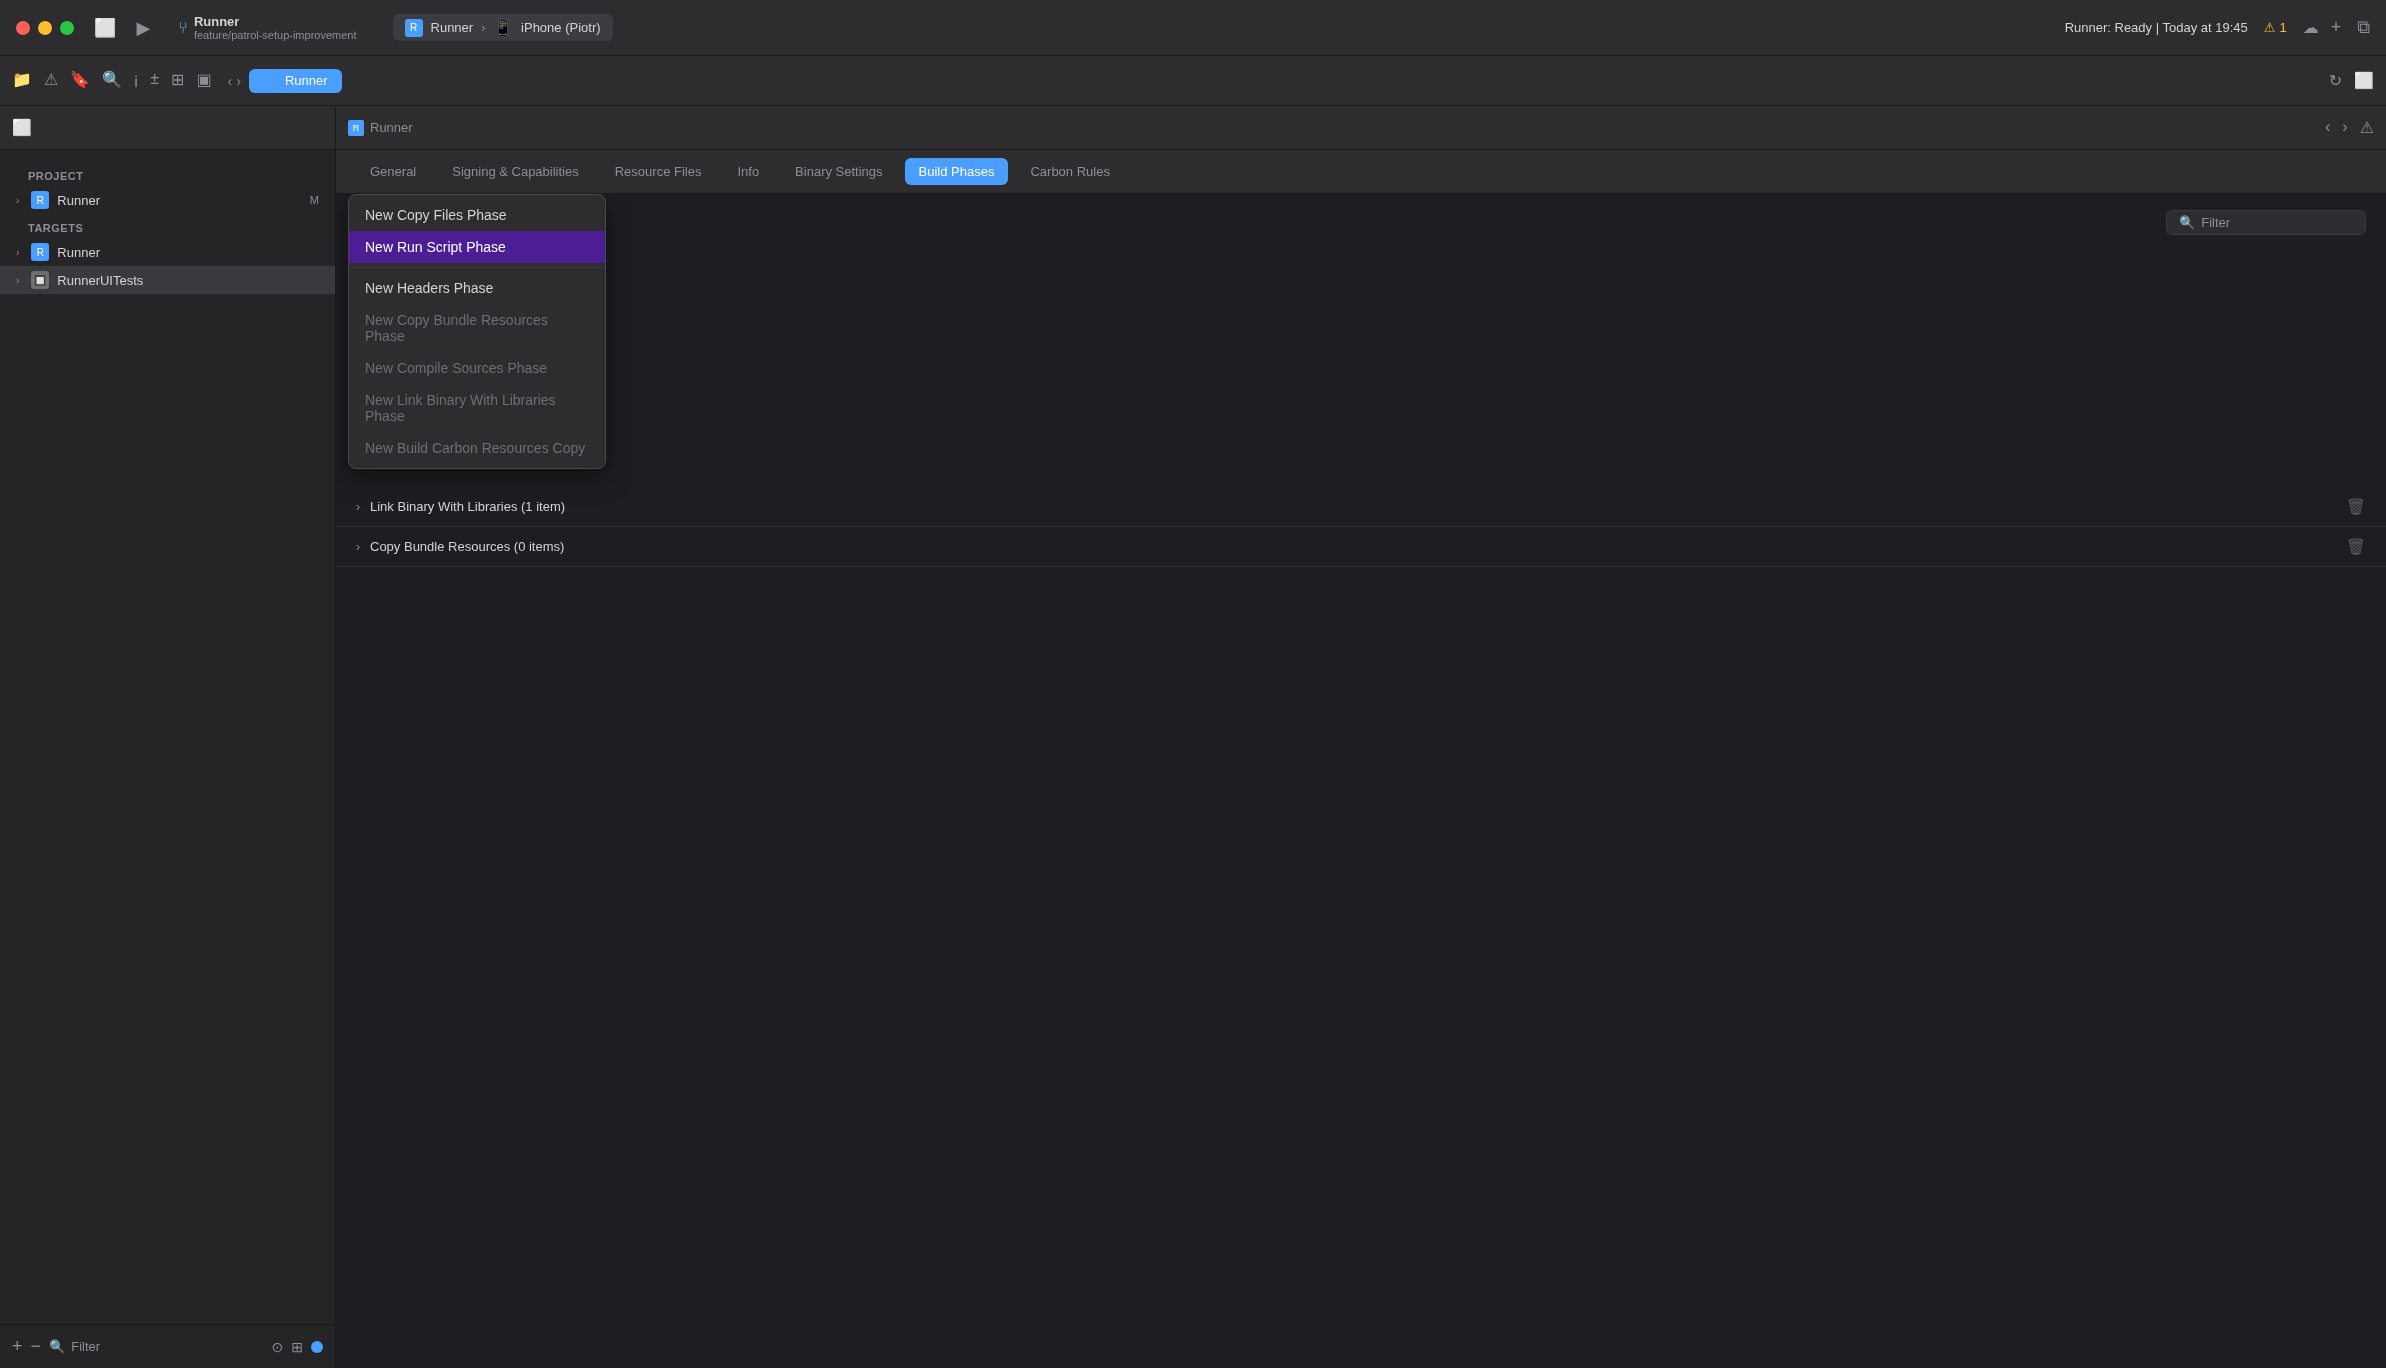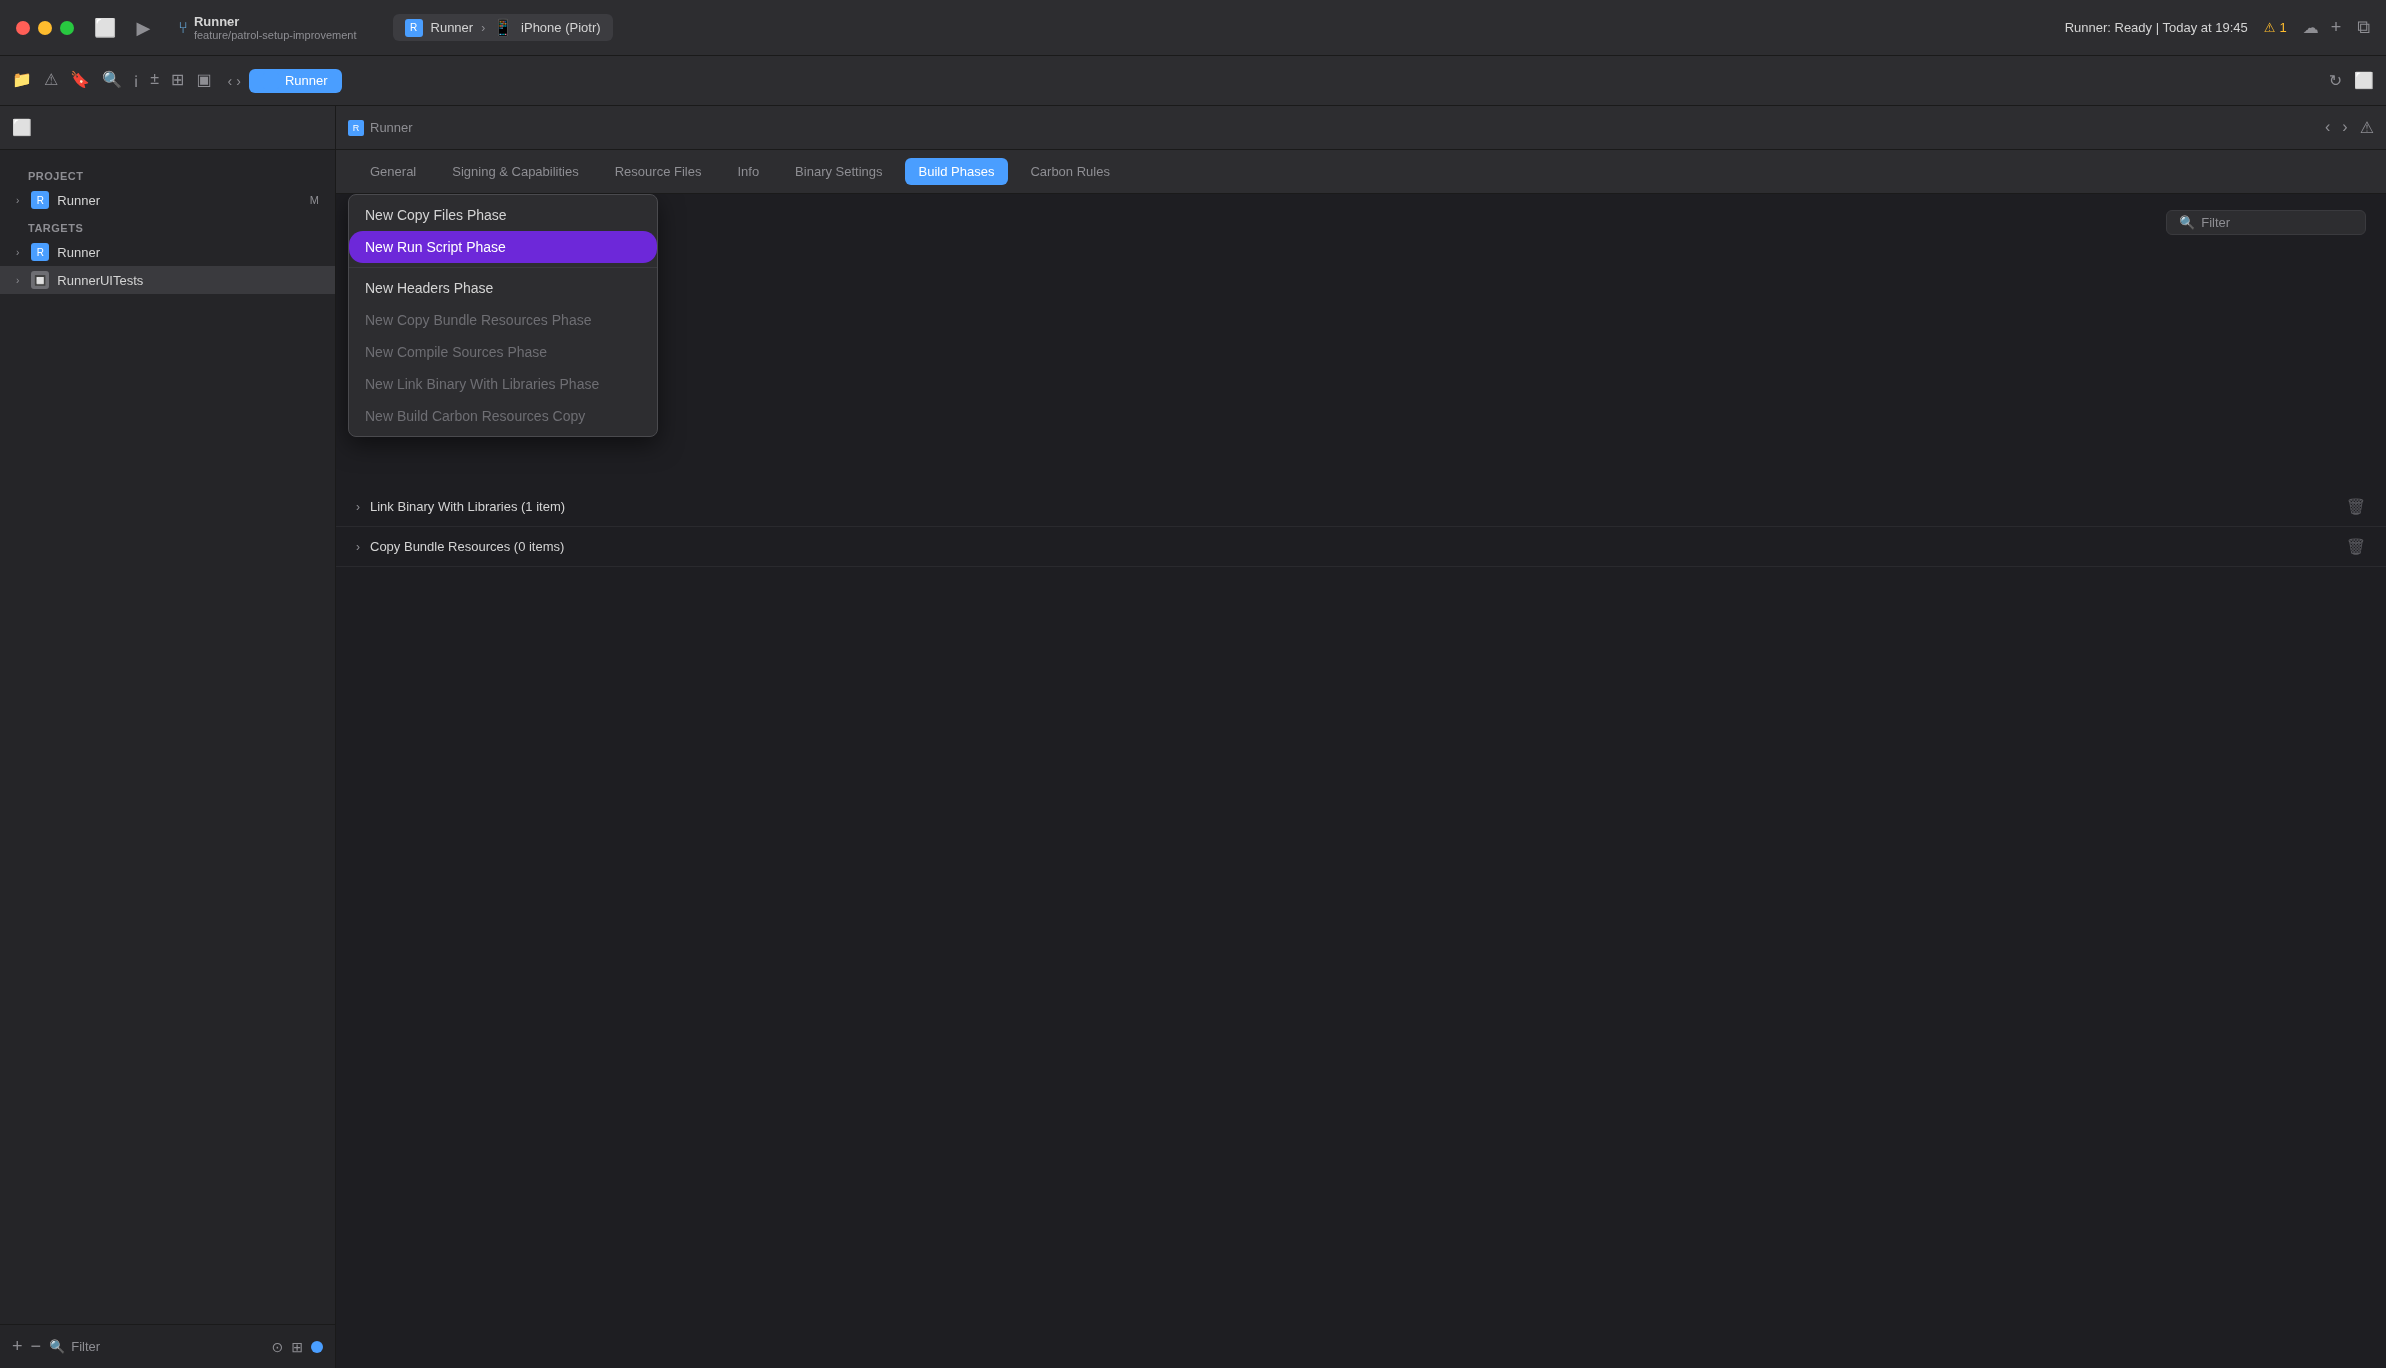--- a/index.html
+++ b/index.html
@@ -380,38 +380,37 @@
       color: #5a5a5f;
       font-size: 16px;
       cursor: pointer;
     }
 
     
     .dropdown-menu {
       position: absolute;
       top: 0;
       left: 12px;
-      width: 310px;
+      width: 258px;
       background: #2d2d30;
       border: 1px solid #4a4a4e;
       border-radius: 8px;
       padding: 4px 0;
       z-index: 100;
       box-shadow: 0 8px 24px rgba(0,0,0,0.5);
     }
     .dropdown-item {
       padding: 8px 16px;
       font-size: 14px;
       cursor: pointer;
       color: #d4d4d4;
     }
     .dropdown-item.highlighted {
-      background: #6d28d9;
+      background: #4c1d95;
       color: white;
-      border-radius: 14px;
     }
     .dropdown-item.dimmed {
       color: #6e6e73;
       cursor: default;
     }
     .dropdown-separator {
       height: 1px;
       background: #3a3a3e;
       margin: 4px 0;
     }

